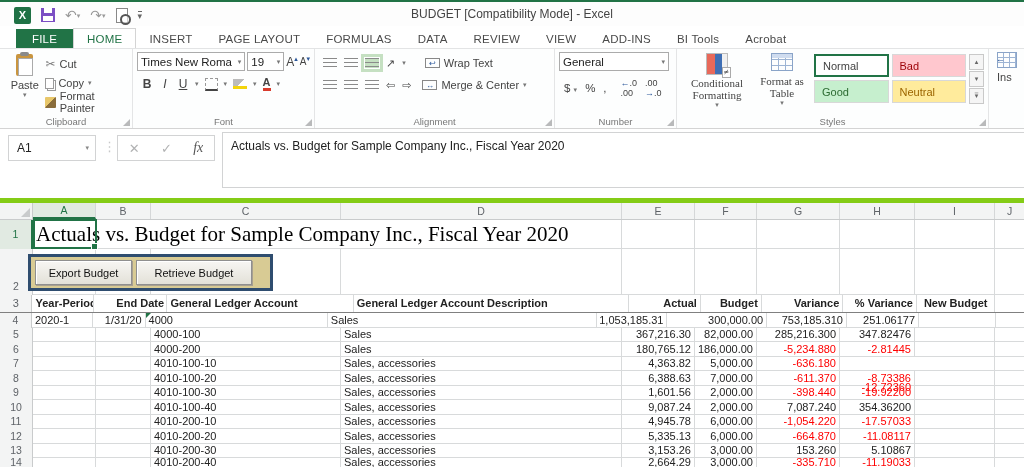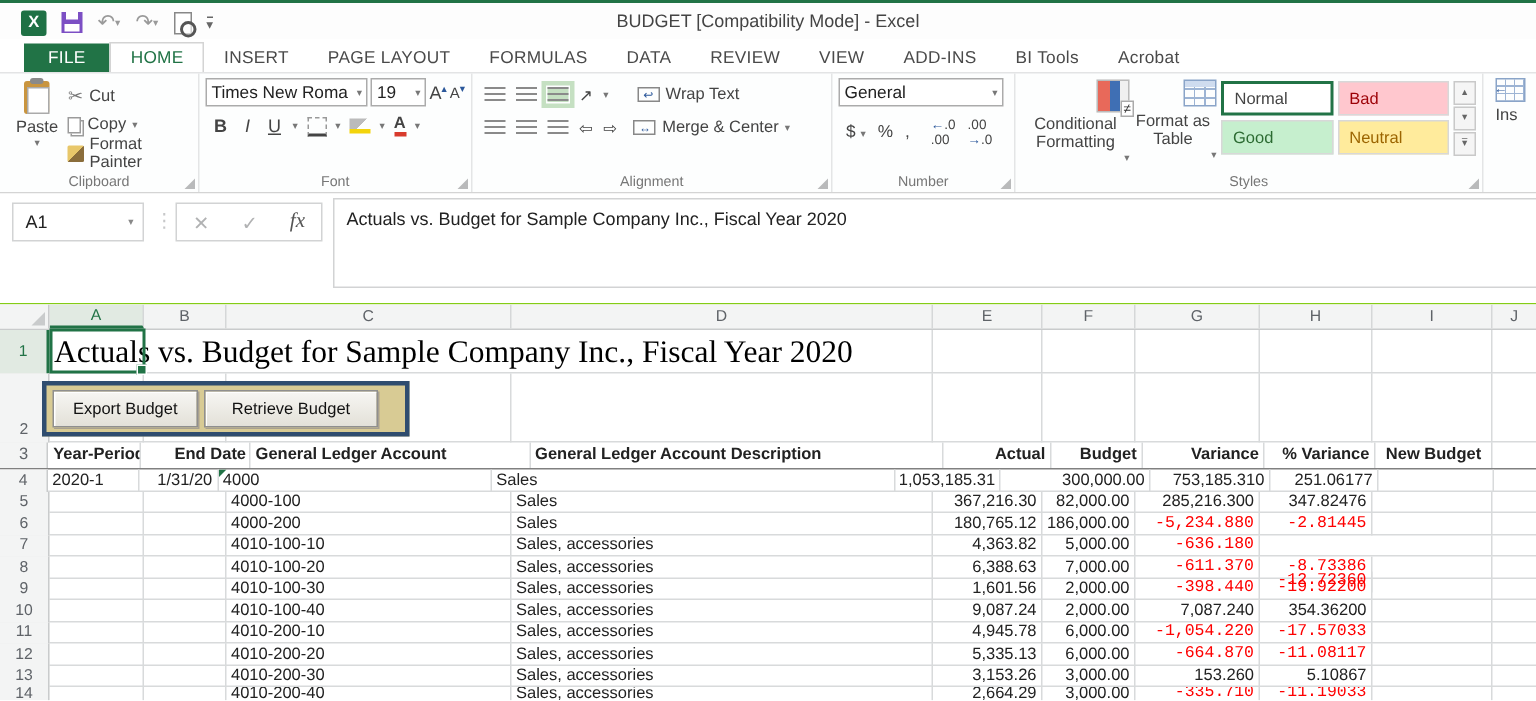--- a/index.html
+++ b/index.html
@@ -74,61 +74,61 @@
   .mc-icon { width:15px; height:10px; border:1px solid #888; font-size:8px; line-height:9px; text-align:center; color:#2b579a; }
 
   
   .g-num { width:122px; }
   .num-row2 { display:flex; align-items:center; gap:8px; margin-top:7px; padding-left:5px; font-size:11.5px; color:#444; }
   .decbtn { font-size:9px; color:#444; }
   .decbtn .arw { color:#2b579a; }
 
   
   .g-styles { width:312px; display:flex; }
-  .big-vert { width:72px; display:flex; flex-direction:column; align-items:flex-end; font-size:11px; color:#444; text-align:center; padding-top:1px; }
+  .big-vert { width:72px; display:flex; flex-direction:column; align-items:center; font-size:11px; color:#444; text-align:center; padding-top:1px;font-family:Liberation Serif, serif; }
   .cficon { width:22px; height:22px; margin-bottom:2px;
             background:linear-gradient(90deg,#e8695a 0 8px,#3f6fb4 8px 15px,#f0f0f0 15px), #f0f0f0;
             border:1px solid #bbb; position:relative; }
   .cficon::after { content:"≠"; position:absolute; right:-4px; bottom:-4px; background:#fff; border:1px solid #aaa; font-size:9px; line-height:9px; padding:0 1px; color:#333; }
   .faticon { width:22px; height:18px; margin-bottom:4px; border:1px solid #8aa4c8;
              background:linear-gradient(#cfdcef 0 4px, transparent 4px),
                         repeating-linear-gradient(90deg, transparent 0 6px, #9db4d4 6px 7px),
                         repeating-linear-gradient(transparent 0 5px, #9db4d4 5px 6px); }
   .gallery { flex:1; display:grid; grid-template-columns:1fr 1fr; grid-auto-rows:23px; gap:3px; padding:2px 3px; align-content:start; }
   .gcell { font-size:11px; display:flex; align-items:center; padding-left:7px; border:1px solid #d8d8d8; background:#fff; }
   .gscroll { width:15px; display:flex; flex-direction:column; gap:1px; padding-top:2px; }
   .gs { flex:0 0 15px; border:1px solid #c9c9c9; background:#f5f5f5; font-size:7px; color:#666; text-align:center; line-height:14px; }
   .g-ins { flex:1; display:flex; flex-direction:column; align-items:flex-start; padding:3px 0 0 8px; font-size:11px; color:#444; overflow:hidden; }
   .insicon { width:20px; height:16px; margin-bottom:3px;
              border:1px solid #8aa4c8;
              background:repeating-linear-gradient(90deg, transparent 0 5px, #9db4d4 5px 6px),
                         repeating-linear-gradient(transparent 0 4px, #9db4d4 4px 5px); position:relative; }
   .insicon::before { content:"←"; position:absolute; left:-2px; top:1px; color:#2b579a; font-size:9px; }
 
   
-  .fbar { position:relative; height:74px; background:#fff; border-bottom:1px solid #84cc16; }
+  .fbar { position:relative; height:74px; background:#fff; border-bottom:5px solid #84cc16; }
   .namebox { position:absolute; left:8px; top:6px; width:88px; height:26px; border:1px solid #d2d3d4;
              display:flex; align-items:center; font-size:12px; padding-left:8px; color:#222; }
   .namebox .ddv { position:absolute; right:6px; color:#888; }
   .fdots { position:absolute; left:103px; top:10px; color:#c7c8c9; font-size:13px; }
   .fxbox { position:absolute; left:117px; top:6px; width:98px; height:26px; border:1px solid #d2d3d4;
            display:flex; align-items:center; justify-content:space-around; }
   .fx-x, .fx-chk { color:#b1b2b3; font-size:13px; }
   .fx-fx { font-family:"Liberation Serif", serif; font-style:italic; font-size:14px; color:#555; }
   .ftext { position:absolute; left:222px; top:3px; right:-2px; bottom:10px; border:1px solid #d2d3d4;
            font-size:12px; color:#222; padding:6px 8px; }
 
   
   .sheet { position:relative; width:1024px; height:264px; background:#fff; overflow:hidden; }
   .grow { display:flex; border-bottom:1px solid #d8dadb; }
   .gc { border-right:1px solid #d8dadb; font-size:11px; line-height:13px; padding:0 3px;
         white-space:nowrap; overflow:hidden; display:flex; align-items:center; position:relative; }
   .gc.right { justify-content:flex-end; }
   .gc.center { justify-content:center; }
-  .gc.neg { color:#fe0000;font-family:Liberation Mono, monospace; }
+  .gc.neg { color:#fe0000; }
   .gc.last { border-right:none; }
   .rowhead { background:#f3f4f4; color:#5f6368; font-size:10.5px; justify-content:center; border-right:1px solid #c9cbcc; }
   .rowhead.sel { background:#e1eae2; color:#217346; border-right:2px solid #217346; }
   .colhead-row { display:flex; height:17px; border-bottom:1px solid #c9cbcc; background:#f3f4f4; }
   .ch { border-right:1px solid #d5d7d8; color:#5f6368; font-size:10.5px; display:flex;
         align-items:center; justify-content:center; }
   .ch.sel { background:#e1eae2; color:#217346; border-bottom:2px solid #217346; }
   .corner { position:relative; background:#f3f4f4; border-right:1px solid #c9cbcc; }
   .corner::after { content:""; position:absolute; right:2px; bottom:2px; width:0; height:0;
                    border-left:9px solid transparent; border-bottom:9px solid #c9cbcc; }

